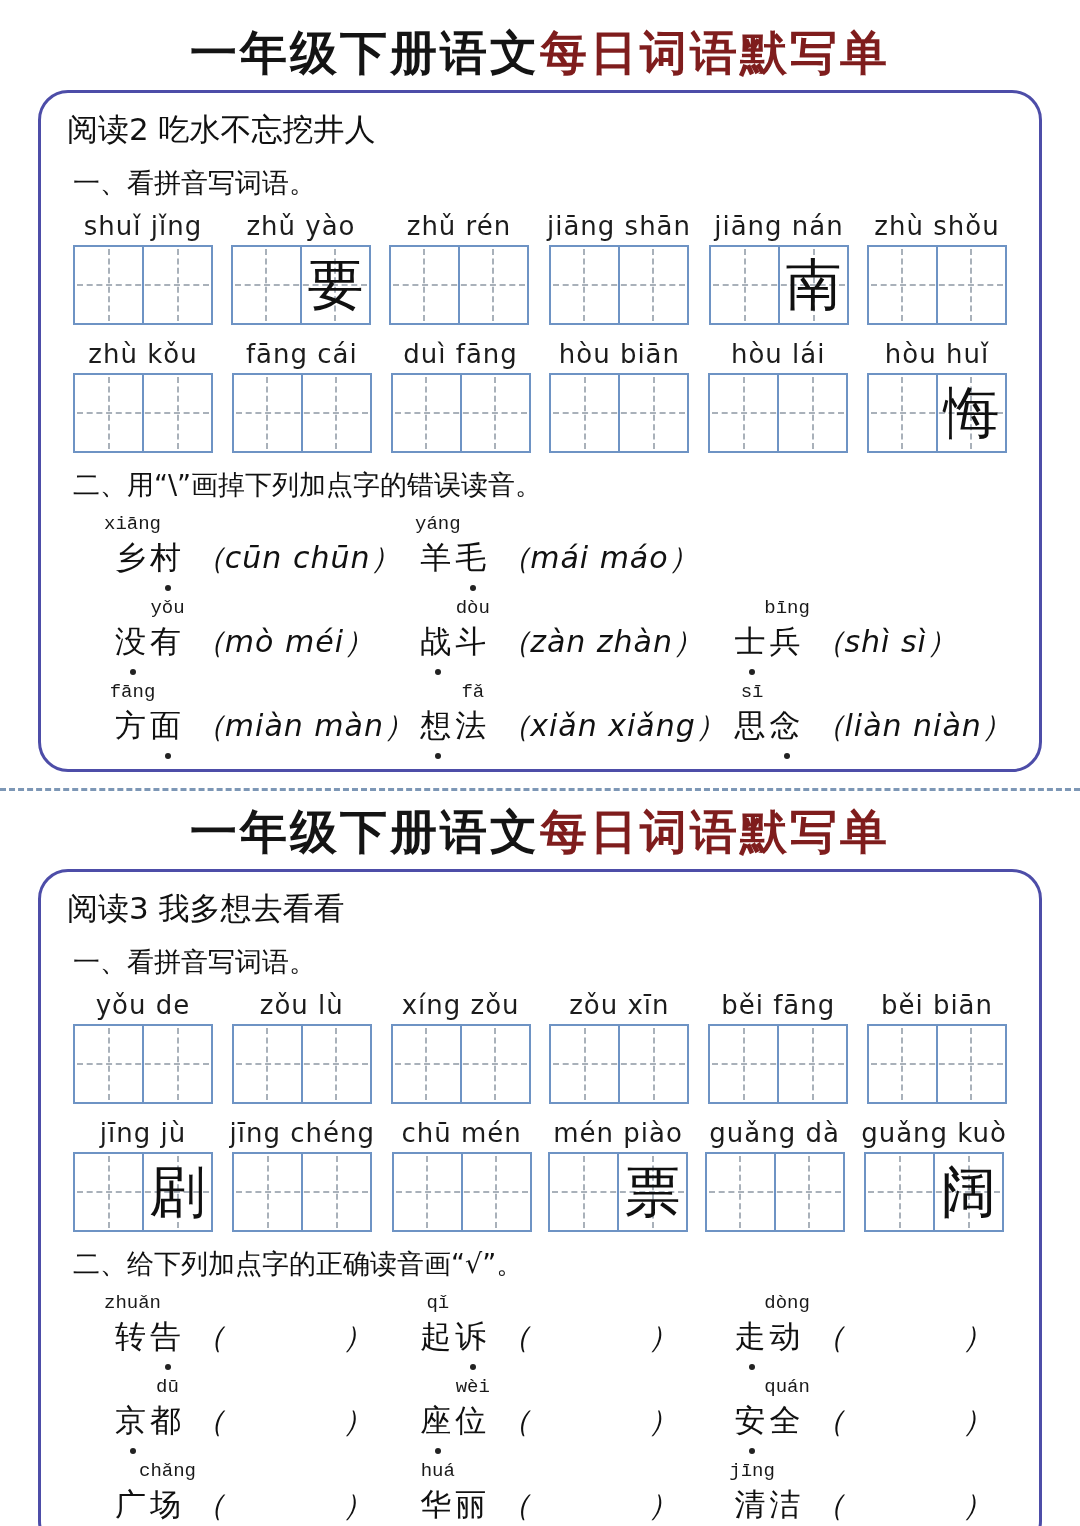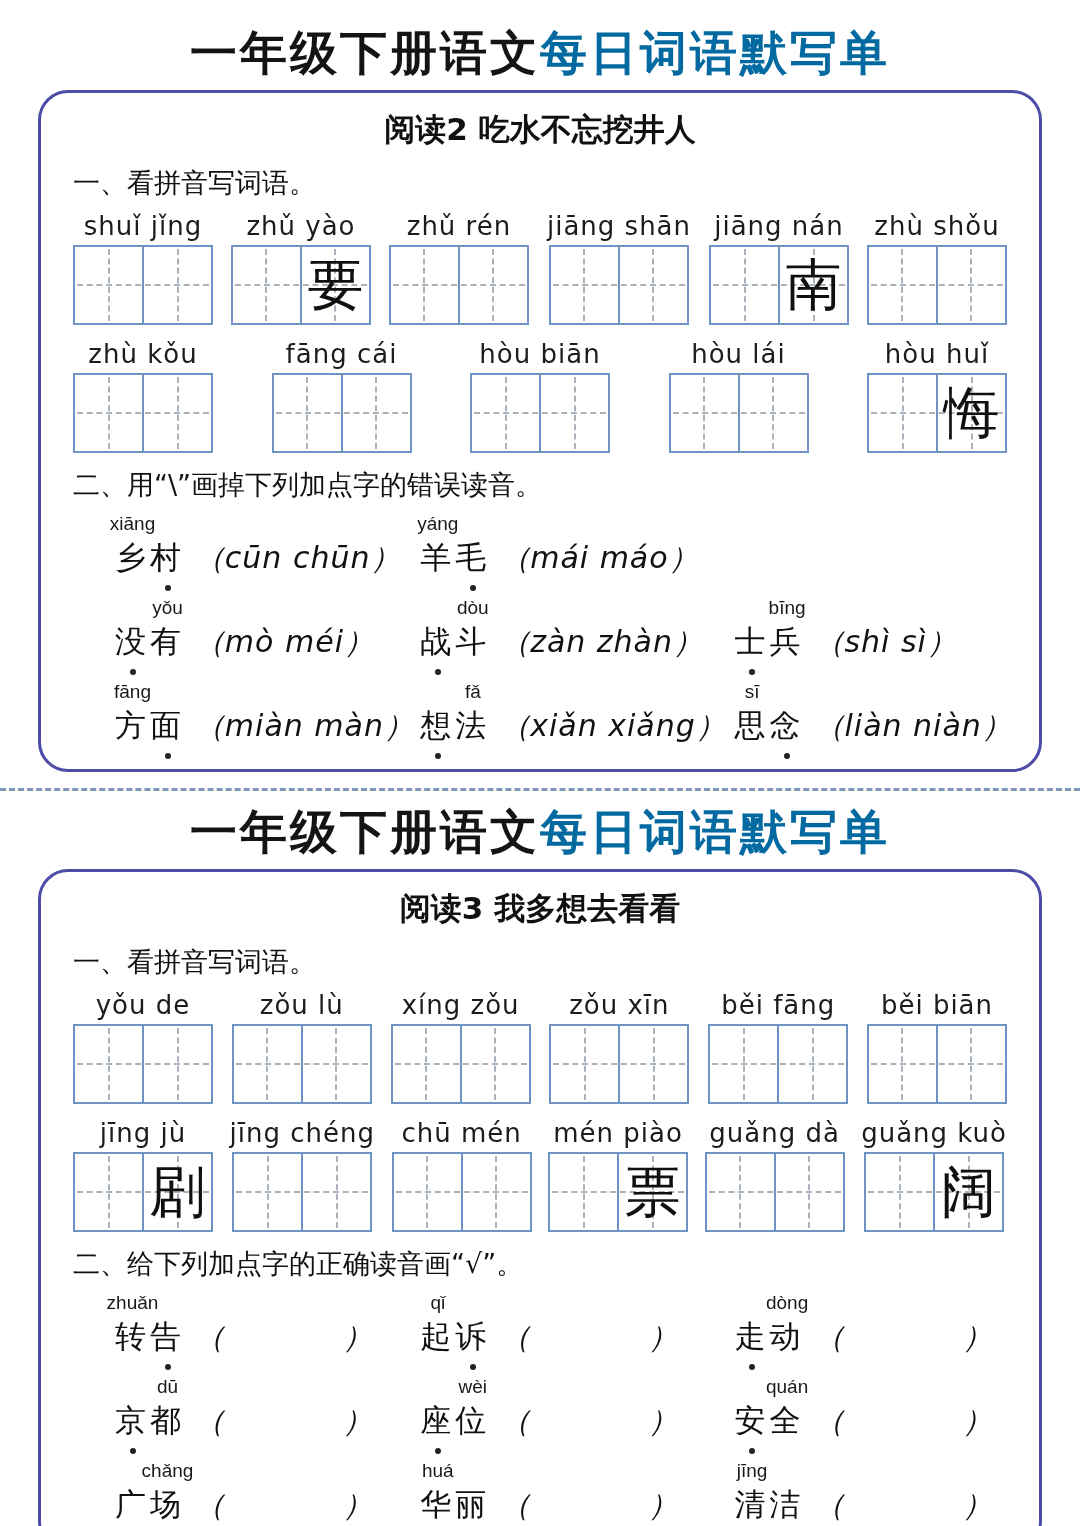--- a/index.html
+++ b/index.html
@@ -7,29 +7,29 @@
     width:1080px;height:1526px;background:#ffffff;overflow:hidden;
     font-family:"DejaVu Sans","Liberation Sans",sans-serif;color:#111;
   }
   .sheet{position:relative;}
   .main-title{
     text-align:center;margin:0;padding-top:26px;
     font-size:47px;font-weight:900;letter-spacing:3px;line-height:1.15;
     font-family:"DejaVu Sans",sans-serif;
   }
   .t-black{color:#141414;}
-  .t-red{color:#0369a1;}
+  .t-red{color:#7f1d1d;}
   .panel{
     margin:10px 38px 0 38px;
     border:3px solid #4d4da8;border-radius:30px;
     padding:8px 26px 10px 26px;
     box-sizing:border-box;
   }
   .section-title{
-    text-align:center;font-size:31px;font-weight:bold;margin:8px 0 2px 0;
+    font-size:31px;font-weight:normal;margin:8px 0 2px 0;
   }
   .part-heading{
     font-size:27px;margin:14px 0 4px 6px;font-weight:500;
   }
   
   .word-row{display:flex;justify-content:space-between;padding:0 6px;margin:10px 0 14px 0;align-items:flex-end;}
   .word-col{display:flex;flex-direction:column;align-items:center;}
   .pinyin{
     font-size:26px;letter-spacing:1px;margin-bottom:4px;white-space:nowrap;
     font-family:"DejaVu Sans",sans-serif;color:#1c1c1c;
@@ -54,21 +54,21 @@
   .q-row{
     display:grid;grid-template-columns:34% 35% 31%;
     padding:30px 0 12px 48px;align-items:baseline;
   }
   .q-item{font-size:31px;white-space:nowrap;}
   .q-word{letter-spacing:4px;}
   .q-char{position:relative;display:inline-block;}
   .q-char .ann{
     position:absolute;top:-24px;left:50%;transform:translateX(-50%);
     font-size:19px;letter-spacing:0;color:#191919;
-    font-family:Liberation Sans, sans-serif;
+    font-family:Liberation Mono, monospace;
   }
   .q-char.dotted::after{
     content:'';position:absolute;left:50%;bottom:-12px;transform:translateX(-50%);
     width:6px;height:6px;border-radius:50%;background:#222;
   }
   .q-paren{font-size:30px;font-style:italic;}
   .q-paren .py{font-family:"DejaVu Sans",sans-serif;letter-spacing:1px;}
   .q-paren .gap{display:inline-block;width:118px;}
   .divider{
     border:none;border-top:3px dashed #7d97b6;margin:16px 0 0 0;width:100%;
@@ -142,20 +142,27 @@
               </div>
             </div>
             <div class="word-col">
               <div class="pinyin">fāng cái</div>
               <div class="box">
                 <div class="cell"></div>
                 <div class="cell"></div>
               </div>
             </div>
             <div class="word-col">
+              <div class="pinyin">duì fāng</div>
+              <div class="box">
+                <div class="cell"></div>
+                <div class="cell"></div>
+              </div>
+            </div>
+            <div class="word-col">
               <div class="pinyin">hòu biān</div>
               <div class="box">
                 <div class="cell"></div>
                 <div class="cell"></div>
               </div>
             </div>
             <div class="word-col">
               <div class="pinyin">hòu lái</div>
               <div class="box">
                 <div class="cell"></div>

